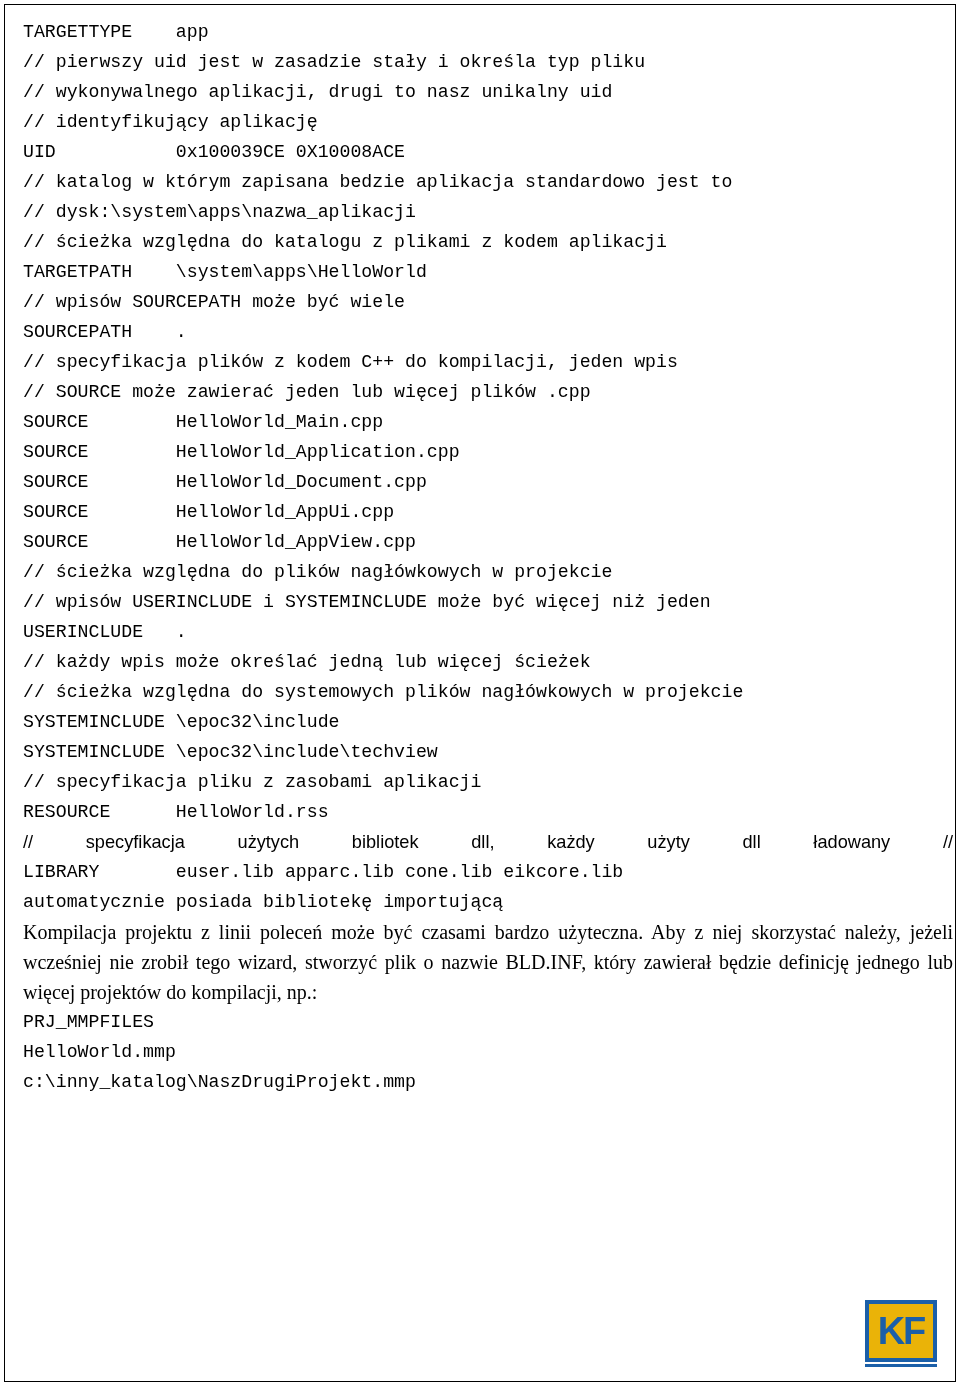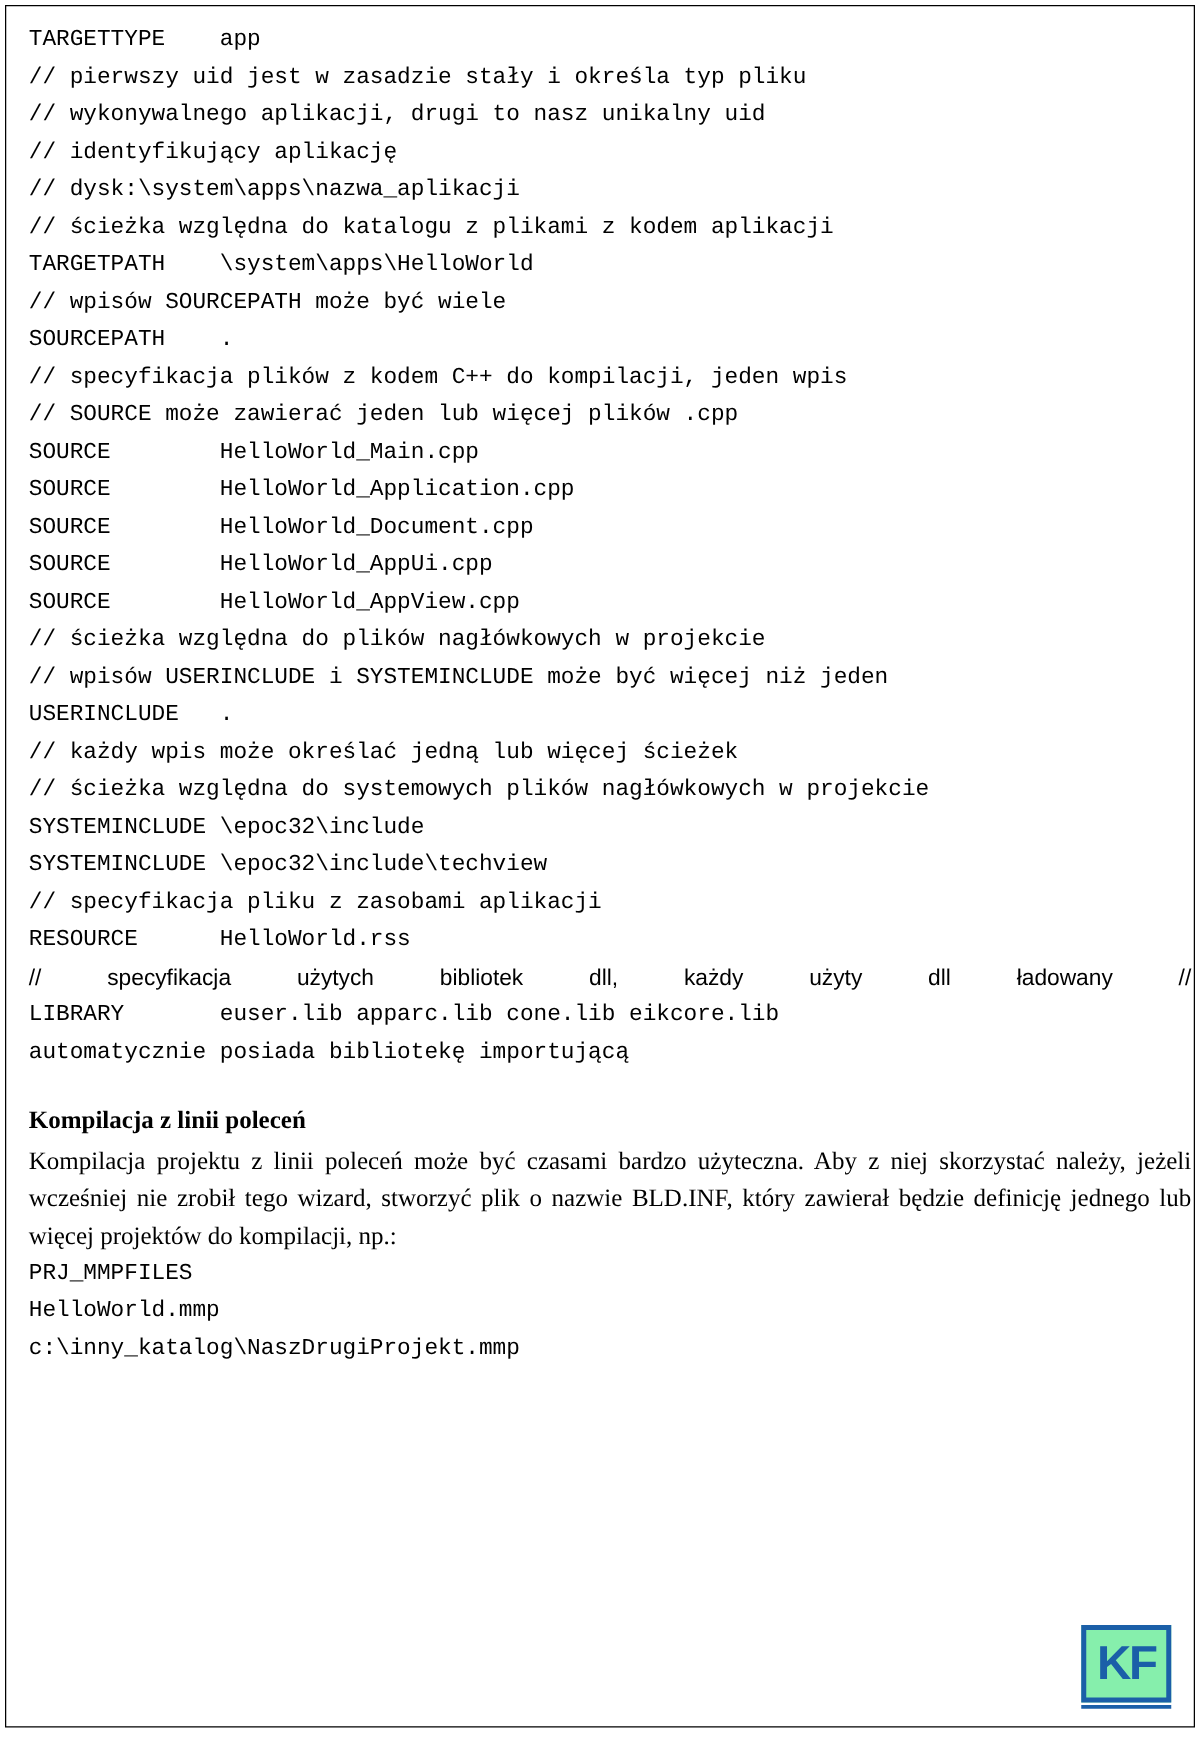--- a/index.html
+++ b/index.html
@@ -56,38 +56,40 @@
     border: 4px solid #1b5fa8;
     box-sizing: border-box;
     display: flex;
     align-items: center;
     justify-content: center;
     font-family: "Arial Black", Arial, sans-serif;
     font-weight: 900;
     font-size: 38px;
     color: #1b5fa8;
     letter-spacing: -2px;
-    background: #86efac;
+    background: #eab308;
   }
   .underline {
     height: 3px;
     background: #1b5fa8;
     width: 72px;
     margin-top: 2px;
   }
 </style>
 </head>
 <body>
 
 <div class="page">
 
   <div class="code">TARGETTYPE    app</div>
   <div class="code">// pierwszy uid jest w zasadzie stały i określa typ pliku</div>
   <div class="code">// wykonywalnego aplikacji, drugi to nasz unikalny uid</div>
   <div class="code">// identyfikujący aplikację</div>
+  <div class="code">UID           0x100039CE 0X10008ACE</div>
+  <div class="code">// katalog w którym zapisana bedzie aplikacja standardowo jest to</div>
   <div class="code">// dysk:\system\apps\nazwa_aplikacji</div>
   <div class="code">// ścieżka względna do katalogu z plikami z kodem aplikacji</div>
   <div class="code">TARGETPATH    \system\apps\HelloWorld</div>
   <div class="code">// wpisów SOURCEPATH może być wiele</div>
   <div class="code">SOURCEPATH    .</div>
   <div class="code">// specyfikacja plików z kodem C++ do kompilacji, jeden wpis</div>
   <div class="code">// SOURCE może zawierać jeden lub więcej plików .cpp</div>
   <div class="code">SOURCE        HelloWorld_Main.cpp</div>
   <div class="code">SOURCE        HelloWorld_Application.cpp</div>
   <div class="code">SOURCE        HelloWorld_Document.cpp</div>
@@ -99,21 +101,20 @@
   <div class="code">// każdy wpis może określać jedną lub więcej ścieżek</div>
   <div class="code">// ścieżka względna do systemowych plików nagłówkowych w projekcie</div>
   <div class="code">SYSTEMINCLUDE \epoc32\include</div>
   <div class="code">SYSTEMINCLUDE \epoc32\include\techview</div>
   <div class="code">// specyfikacja pliku z zasobami aplikacji</div>
   <div class="code">RESOURCE      HelloWorld.rss</div>
   <div class="code-justify">// specyfikacja użytych bibliotek dll, każdy użyty dll ładowany //</div>
   <div class="code">LIBRARY       euser.lib apparc.lib cone.lib eikcore.lib</div>
   <div class="code">automatycznie posiada bibliotekę importującą</div>
 
-  <div class="heading">Kompilacja z linii poleceń</div>
   <div class="body-text">Kompilacja projektu z linii poleceń może być czasami bardzo użyteczna. Aby z niej skorzystać należy, jeżeli wcześniej nie zrobił tego wizard, stworzyć plik o nazwie BLD.INF, który zawierał będzie definicję jednego lub więcej projektów do kompilacji, np.:</div>
 
   <div class="code">PRJ_MMPFILES</div>
   <div class="code"></div>
   <div class="code">HelloWorld.mmp</div>
   <div class="code">c:\inny_katalog\NaszDrugiProjekt.mmp</div>
 
   <div class="logo">
     <div class="logo-box">KF</div>
     <div class="underline"></div>

